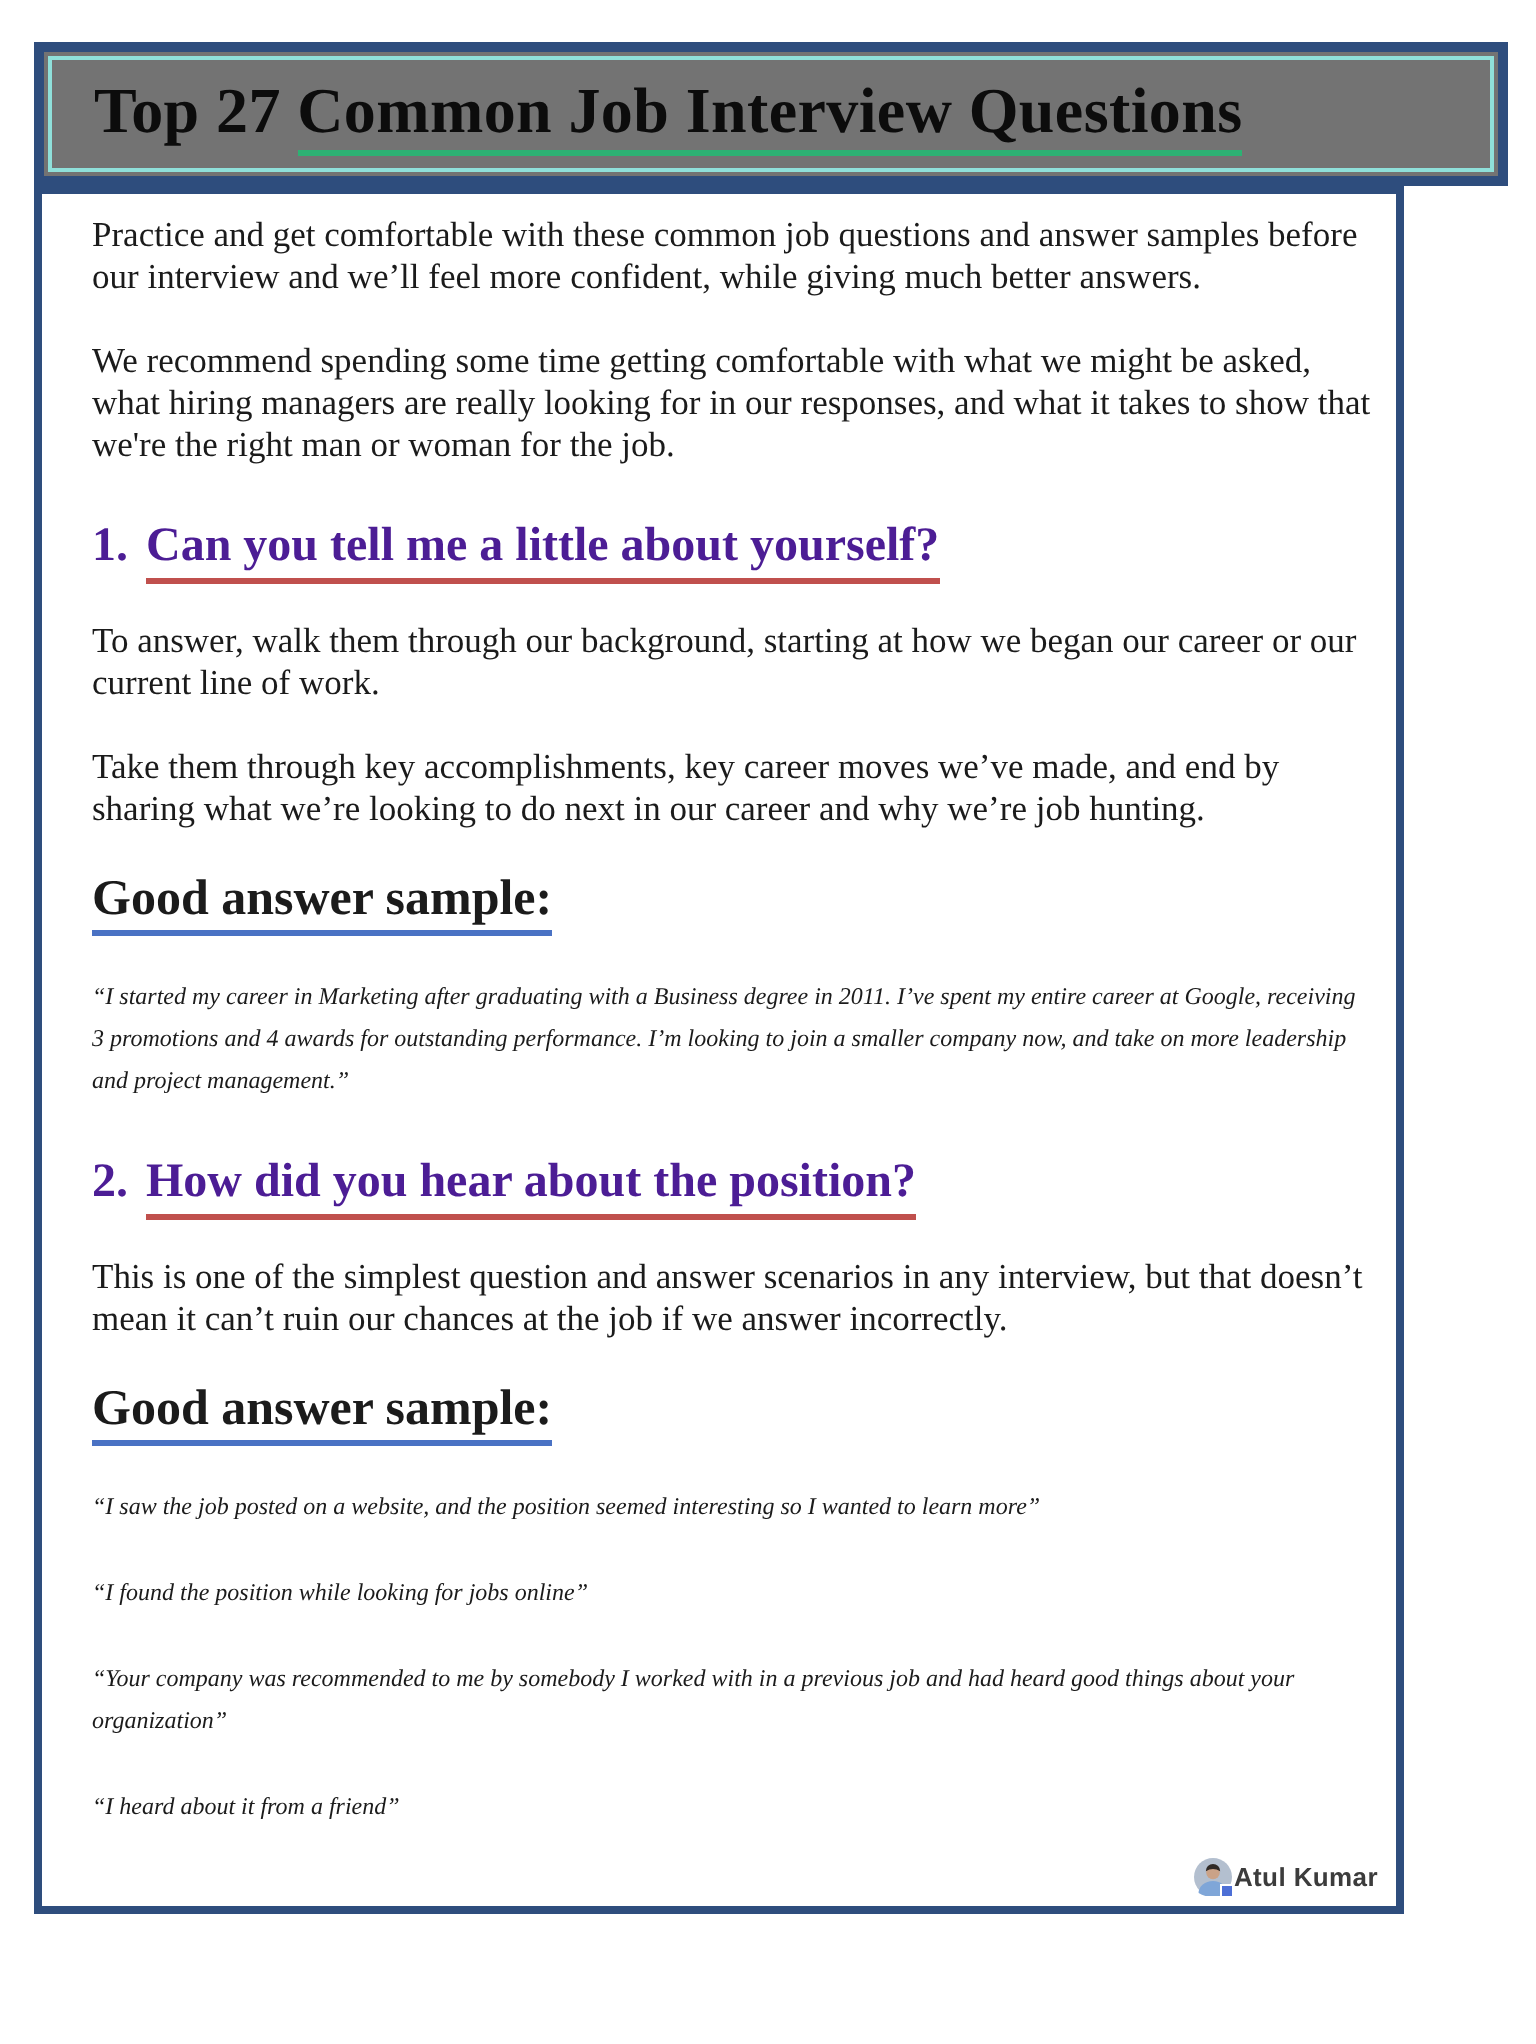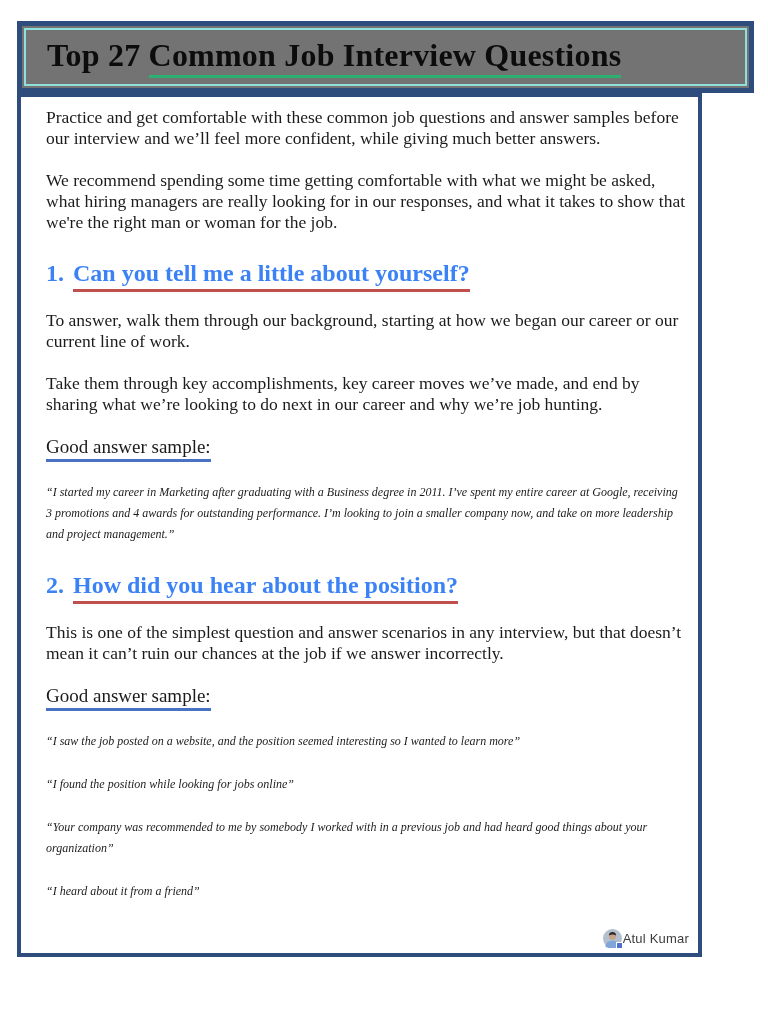--- a/index.html
+++ b/index.html
@@ -51,27 +51,27 @@
   .content-box p.body {
     font-size: 17.5px;
     line-height: 21px;
     margin: 0 0 21px;
     max-width: 693px;
   }
   h2.question {
     font-size: 24px;
     line-height: 30px;
     font-weight: bold;
-    color: #3b82f6;
+    color: #4c1d95;
     margin: 25px 0 22px;
   }
   h2.question .h-num { margin-right: 9px; }
   .gas {
-    font-size: 19px;
-    font-weight: normal;
+    font-size: 25px;
+    font-weight: bold;
     margin: 0 0 24px;
   }
   p.quote {
     font-style: italic;
     font-size: 12px;
     line-height: 21px;
     margin: 0 0 22px;
     max-width: 700px;
   }
 
@@ -90,21 +90,21 @@
     position: absolute;
     right: -1px;
     bottom: -1px;
     width: 7px;
     height: 7px;
     background: #4d6fd6;
     border: 1px solid #ffffff;
   }
   .brand-text {
     font-family: "Liberation Sans", sans-serif;
-    font-weight: normal;
+    font-weight: bold;
     font-size: 13px;
     color: #3c3c3c;
     letter-spacing: 0.2px;
   }
 </style>
 </head>
 <body>
 
 <div class="title-box">
   <div class="title-inner">

